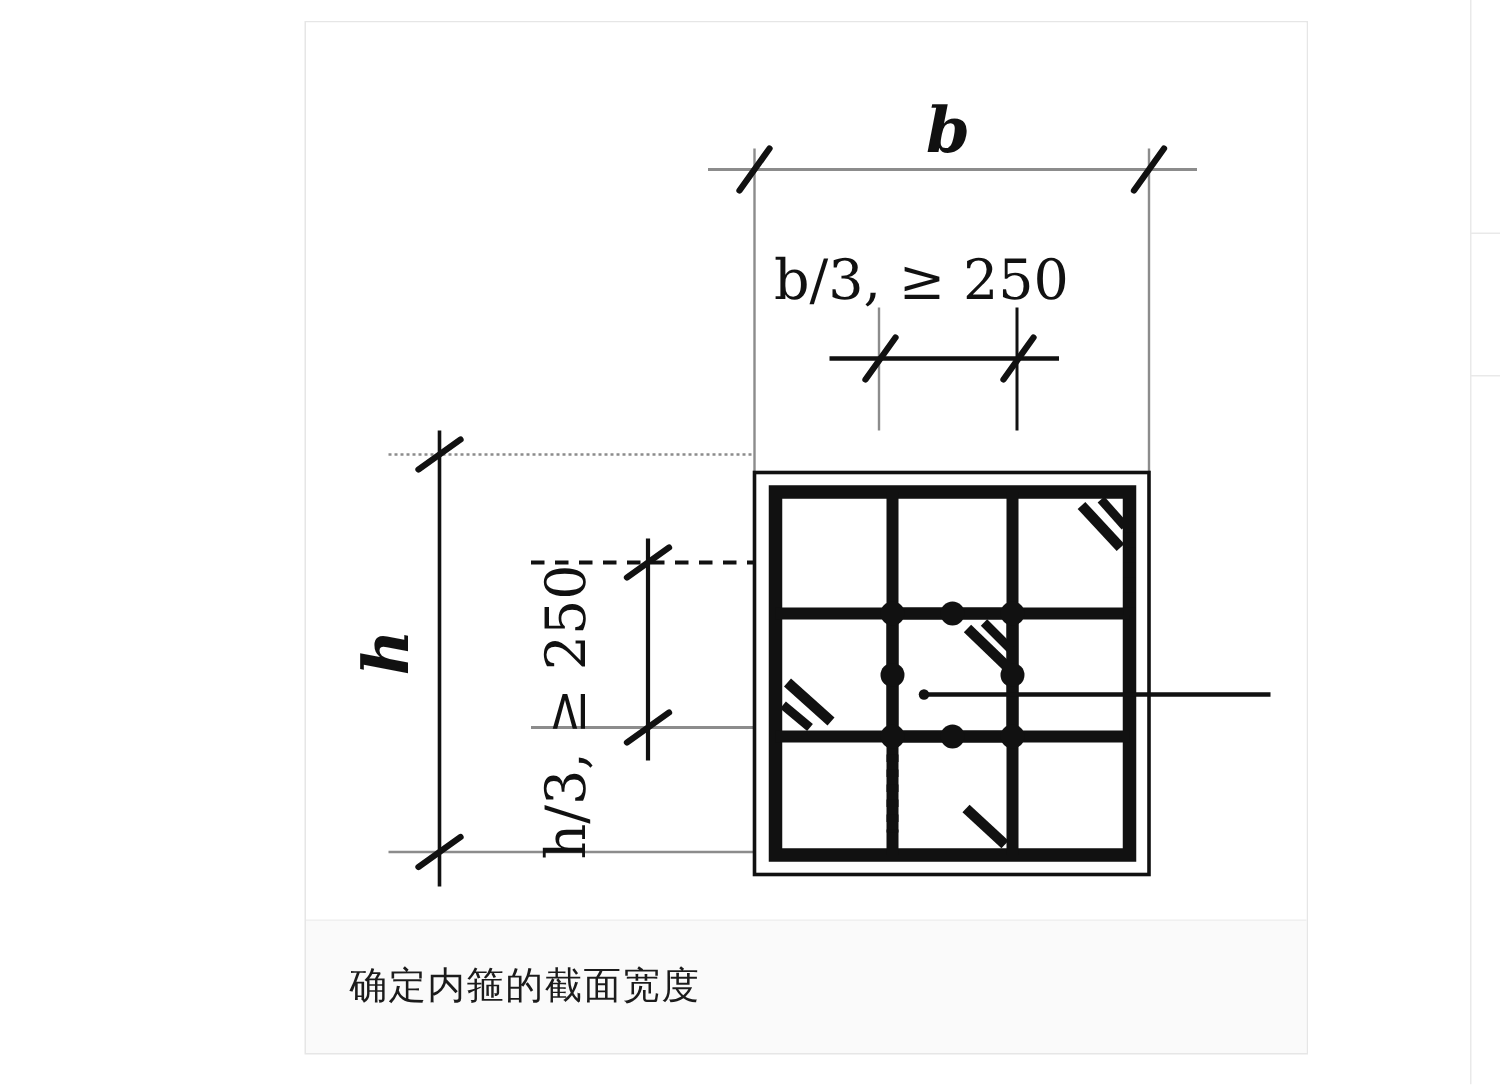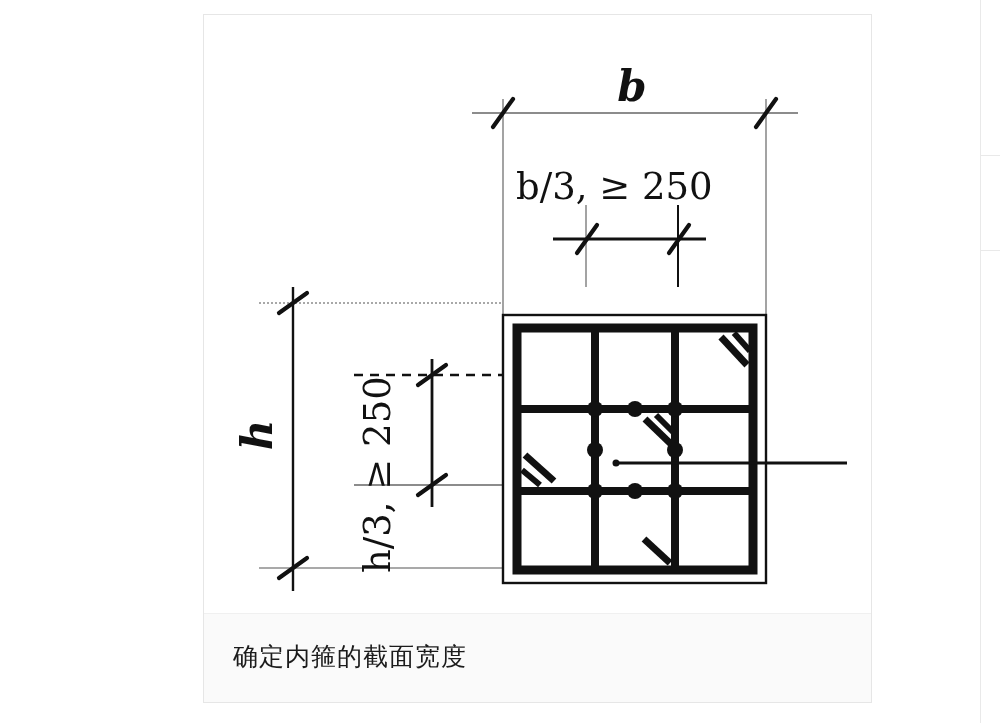--- a/index.html
+++ b/index.html
@@ -60,21 +60,21 @@
     bottom: 0;
     background: #fafafa;
     border-top: 1px solid #f0f0f0;
     box-sizing: border-box;
   }
 
   #caption-text {
     position: absolute;
     left: 29px;
     top: 28px;
-    font-family: Liberation Serif, serif;
+    font-family: Liberation Sans, sans-serif;
     font-size: 25px;
     line-height: 30px;
     color: #1b1b1b;
     letter-spacing: 1px;
     white-space: nowrap;
   }
 
   svg.drawing {
     position: absolute;
     left: 0;

